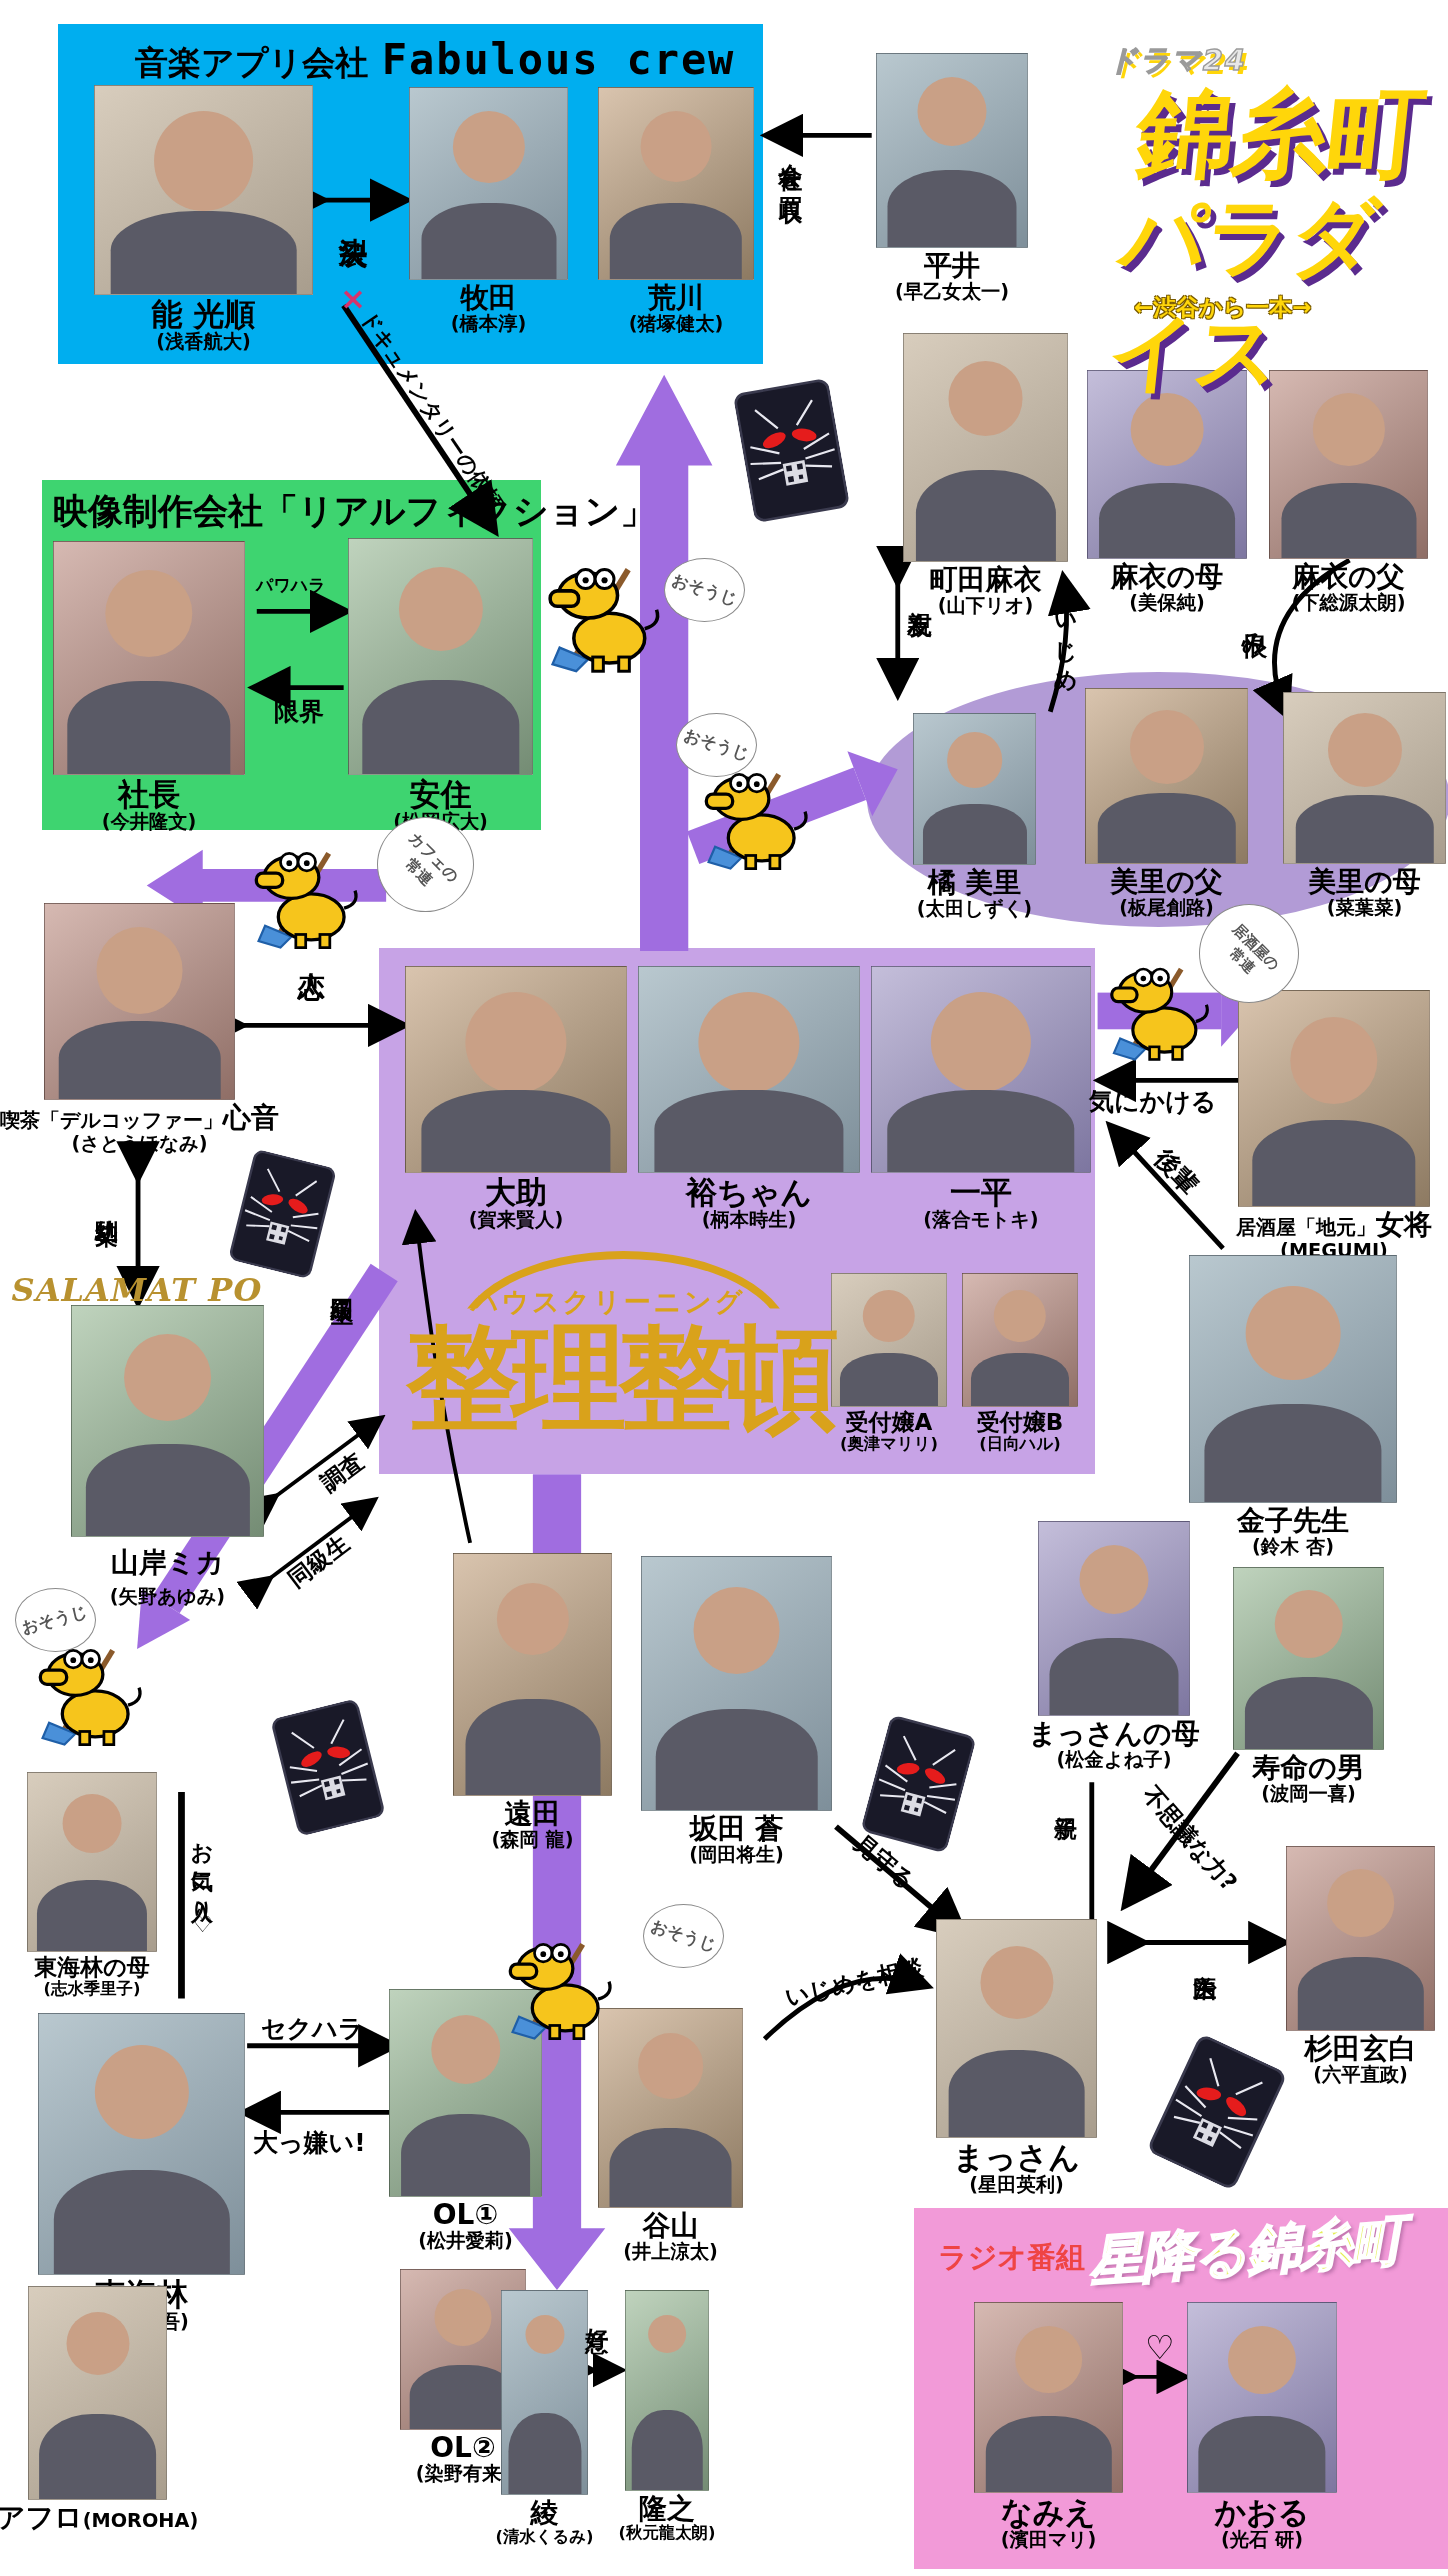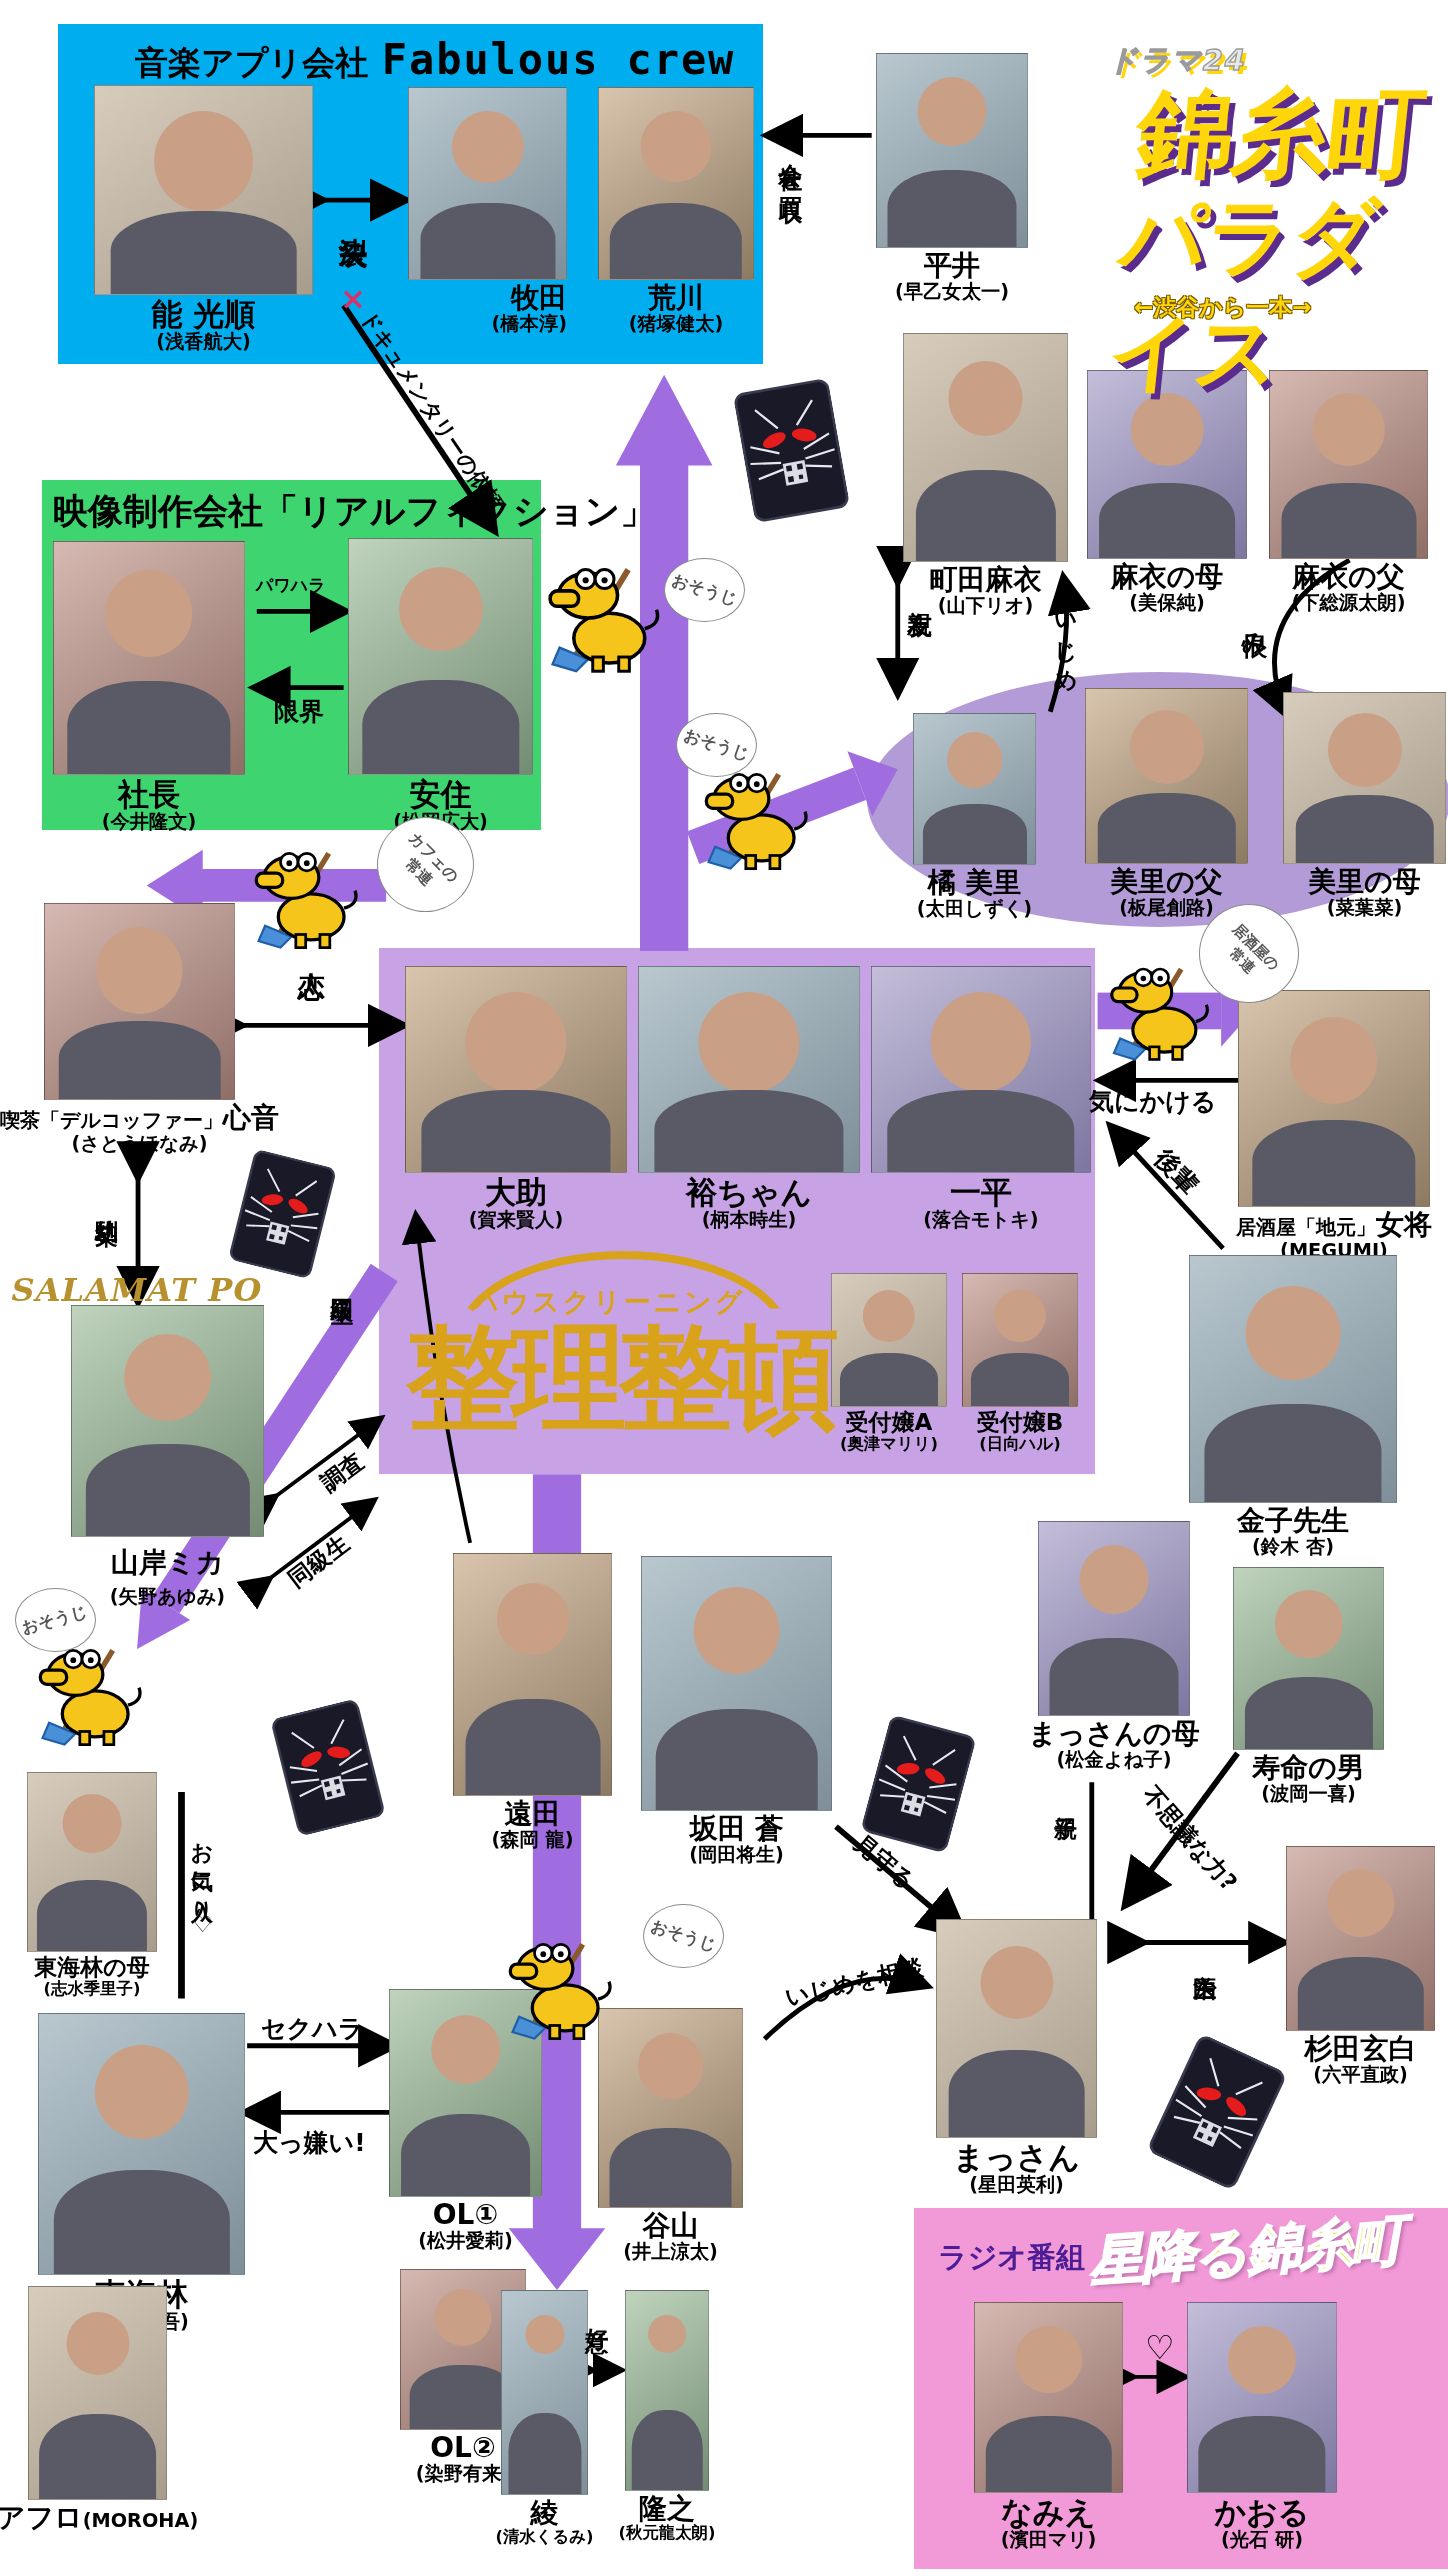--- a/index.html
+++ b/index.html
@@ -48,21 +48,21 @@
   .seiri{position:absolute;z-index:5;font-weight:900;color:#d9a21b;font-size:114px;
          letter-spacing:-7.7px;line-height:1;}
   .hc{position:absolute;z-index:5;font-weight:900;color:#d9a21b;font-size:27px;letter-spacing:2.9px;}
   .arc{position:absolute;z-index:5;width:319px;height:164px;border:8.7px solid #d9a21b;
        border-radius:50%;clip-path:inset(0 0 68% 0);}
   .salamat{position:absolute;z-index:5;font-family:"DejaVu Serif",serif;font-style:italic;
        font-weight:bold;font-size:32px;color:#b8912f;letter-spacing:1px;}
   .hoshi{position:absolute;z-index:5;font-weight:900;font-style:italic;font-size:54px;color:#e4ef55;
        -webkit-text-stroke:1.9px #ffffff;transform:rotate(-4deg);letter-spacing:-1.9px;
        text-shadow:2.9px 2.9px 3.9px rgba(90,40,90,.35);}
-  .radio-jp{position:absolute;z-index:5;font-weight:900;font-size:29px;color:#4c1d95;}
+  .radio-jp{position:absolute;z-index:5;font-weight:900;font-size:29px;color:#ef4444;}
   .red{color:#d6336c;}
 </style>
 </head>
 <body>
 
 <div id="stage">
 
   <div class="box blue" style="left:58px;top:24px;width:705px;height:340px;"></div>
   <div class="box green" style="left:42px;top:480px;width:499px;height:350px;"></div>
   <div class="box purple" style="left:379px;top:948px;width:716px;height:526px;"></div>
@@ -140,21 +140,21 @@
   <div class="salamat" style="left:11.6px;top:1271px;">SALAMAT PO</div>
 
   <div class="radio-jp" style="left:938px;top:2238px;">ラジオ番組</div>
   <div class="hoshi" style="left:1089px;top:2215px;">星降る錦糸町</div>
 
   <div class="person" style="left:95px;top:85px;width:217px;">
     <div class="photo t1" style="height:208px;"></div>
     <div class="pname xl">能 光順</div>
     <div class="pactor">(浅香航大)</div>
   </div>
-  <div class="person" style="left:410px;top:87px;width:157px;align-items:flex-end;">
+  <div class="person" style="left:410px;top:87px;width:157px;">
     <div class="photo t2" style="height:191px;"></div>
     <div class="pname">牧田</div>
     <div class="pactor">(橋本淳)</div>
   </div>
   <div class="person" style="left:599px;top:87px;width:154px;">
     <div class="photo t3" style="height:191px;"></div>
     <div class="pname">荒川</div>
     <div class="pactor">(猪塚健太)</div>
   </div>
   <div class="person" style="left:877px;top:53px;width:150px;">

